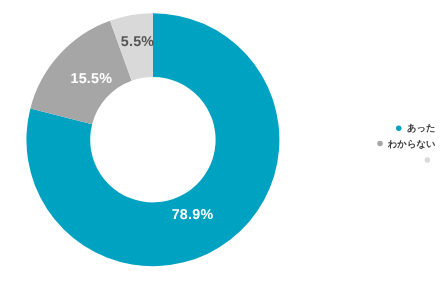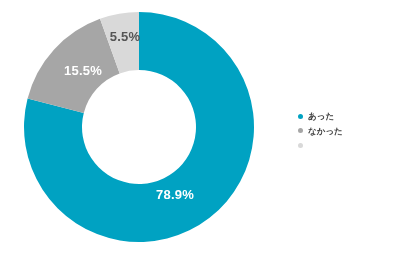--- a/index.html
+++ b/index.html
@@ -35,20 +35,21 @@
     position: absolute;
     left: 298px;
     top: 109px;
     width: 98px;
   }
   .legend-row {
     display: flex;
     align-items: center;
     height: 14px;
     margin: 0 0 0.5px 0;
+    justify-content: flex-end;
   }
   .legend-dot {
     width: 5px;
     height: 5px;
     border-radius: 50%;
     flex: 0 0 auto;
     margin-right: 5px;
   }
   .legend-label {
     font-size: 8.5px;
@@ -76,20 +77,20 @@
       </g>
   </svg>
 
   <div class="legend">
     <div class="legend-row">
       <span class="legend-dot" style="background: rgb(0, 162, 194);"></span>
       <span class="legend-label">あった</span>
     </div>
     <div class="legend-row">
       <span class="legend-dot" style="background: rgb(166, 166, 166);"></span>
-      <span class="legend-label">なかった</span>
+      <span class="legend-label">わからない</span>
     </div>
     <div class="legend-row">
       <span class="legend-dot" style="background: rgb(217, 217, 217);"></span>
     </div>
   </div>
 
 </div>
 
 </body></html>

